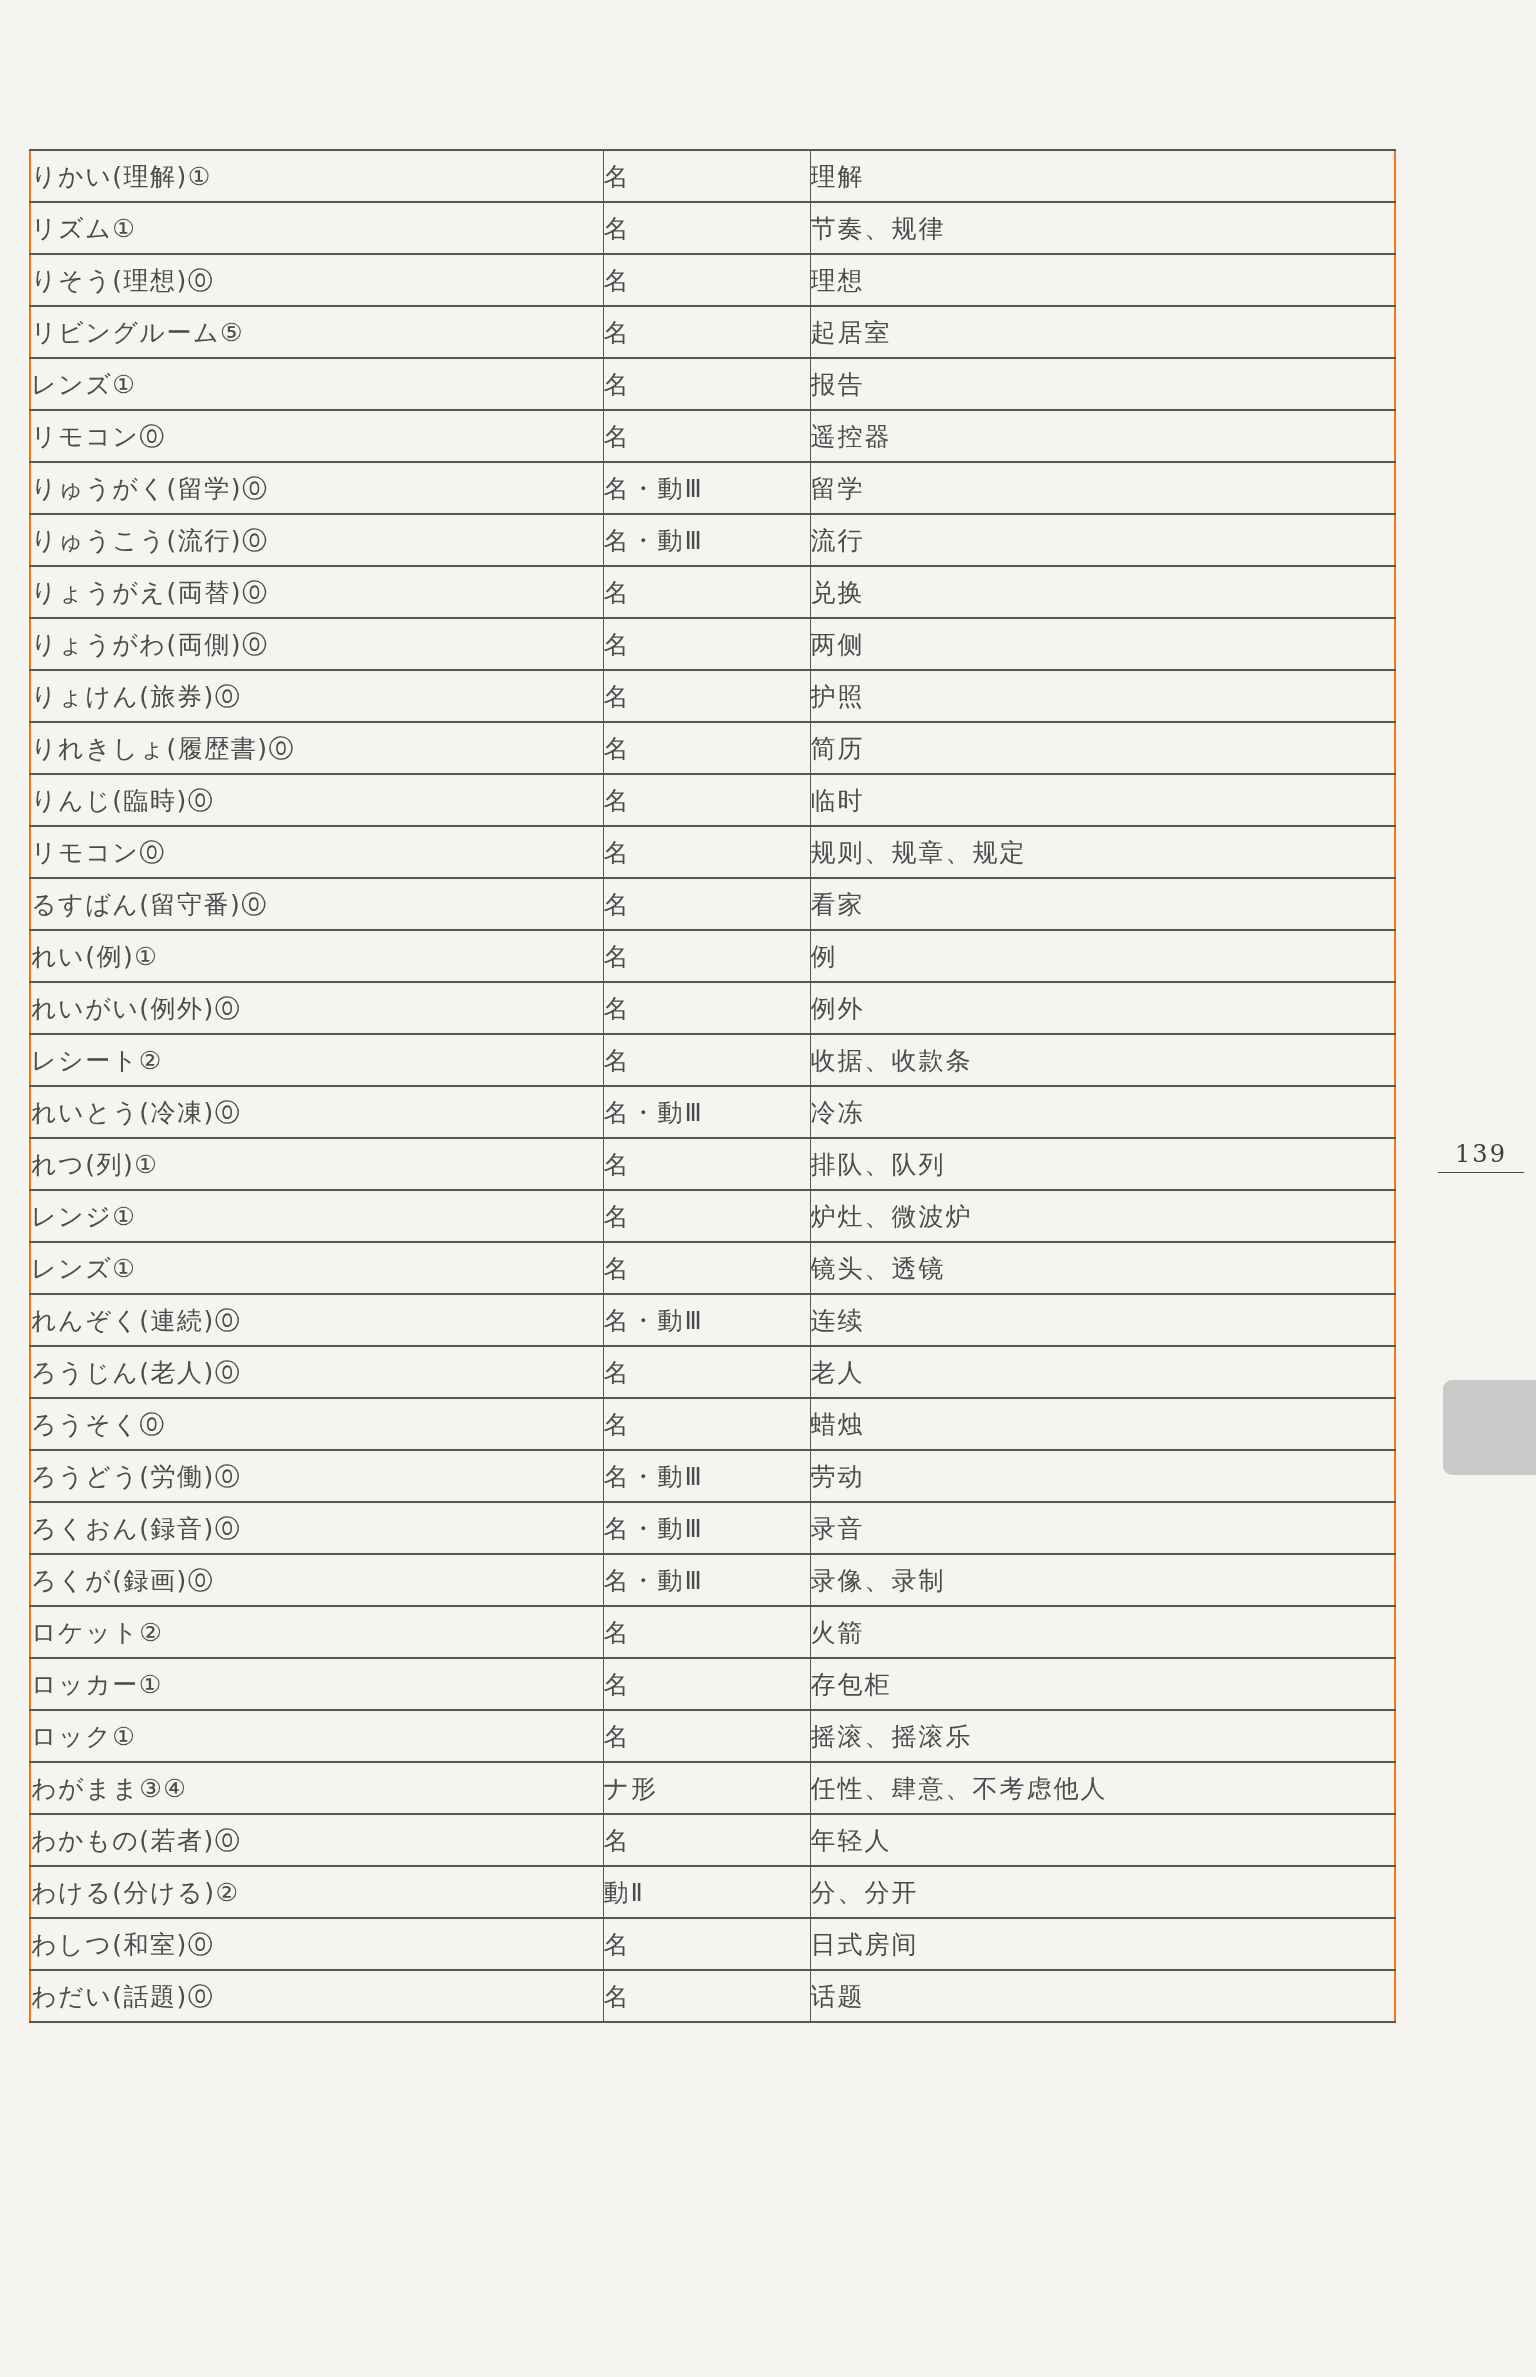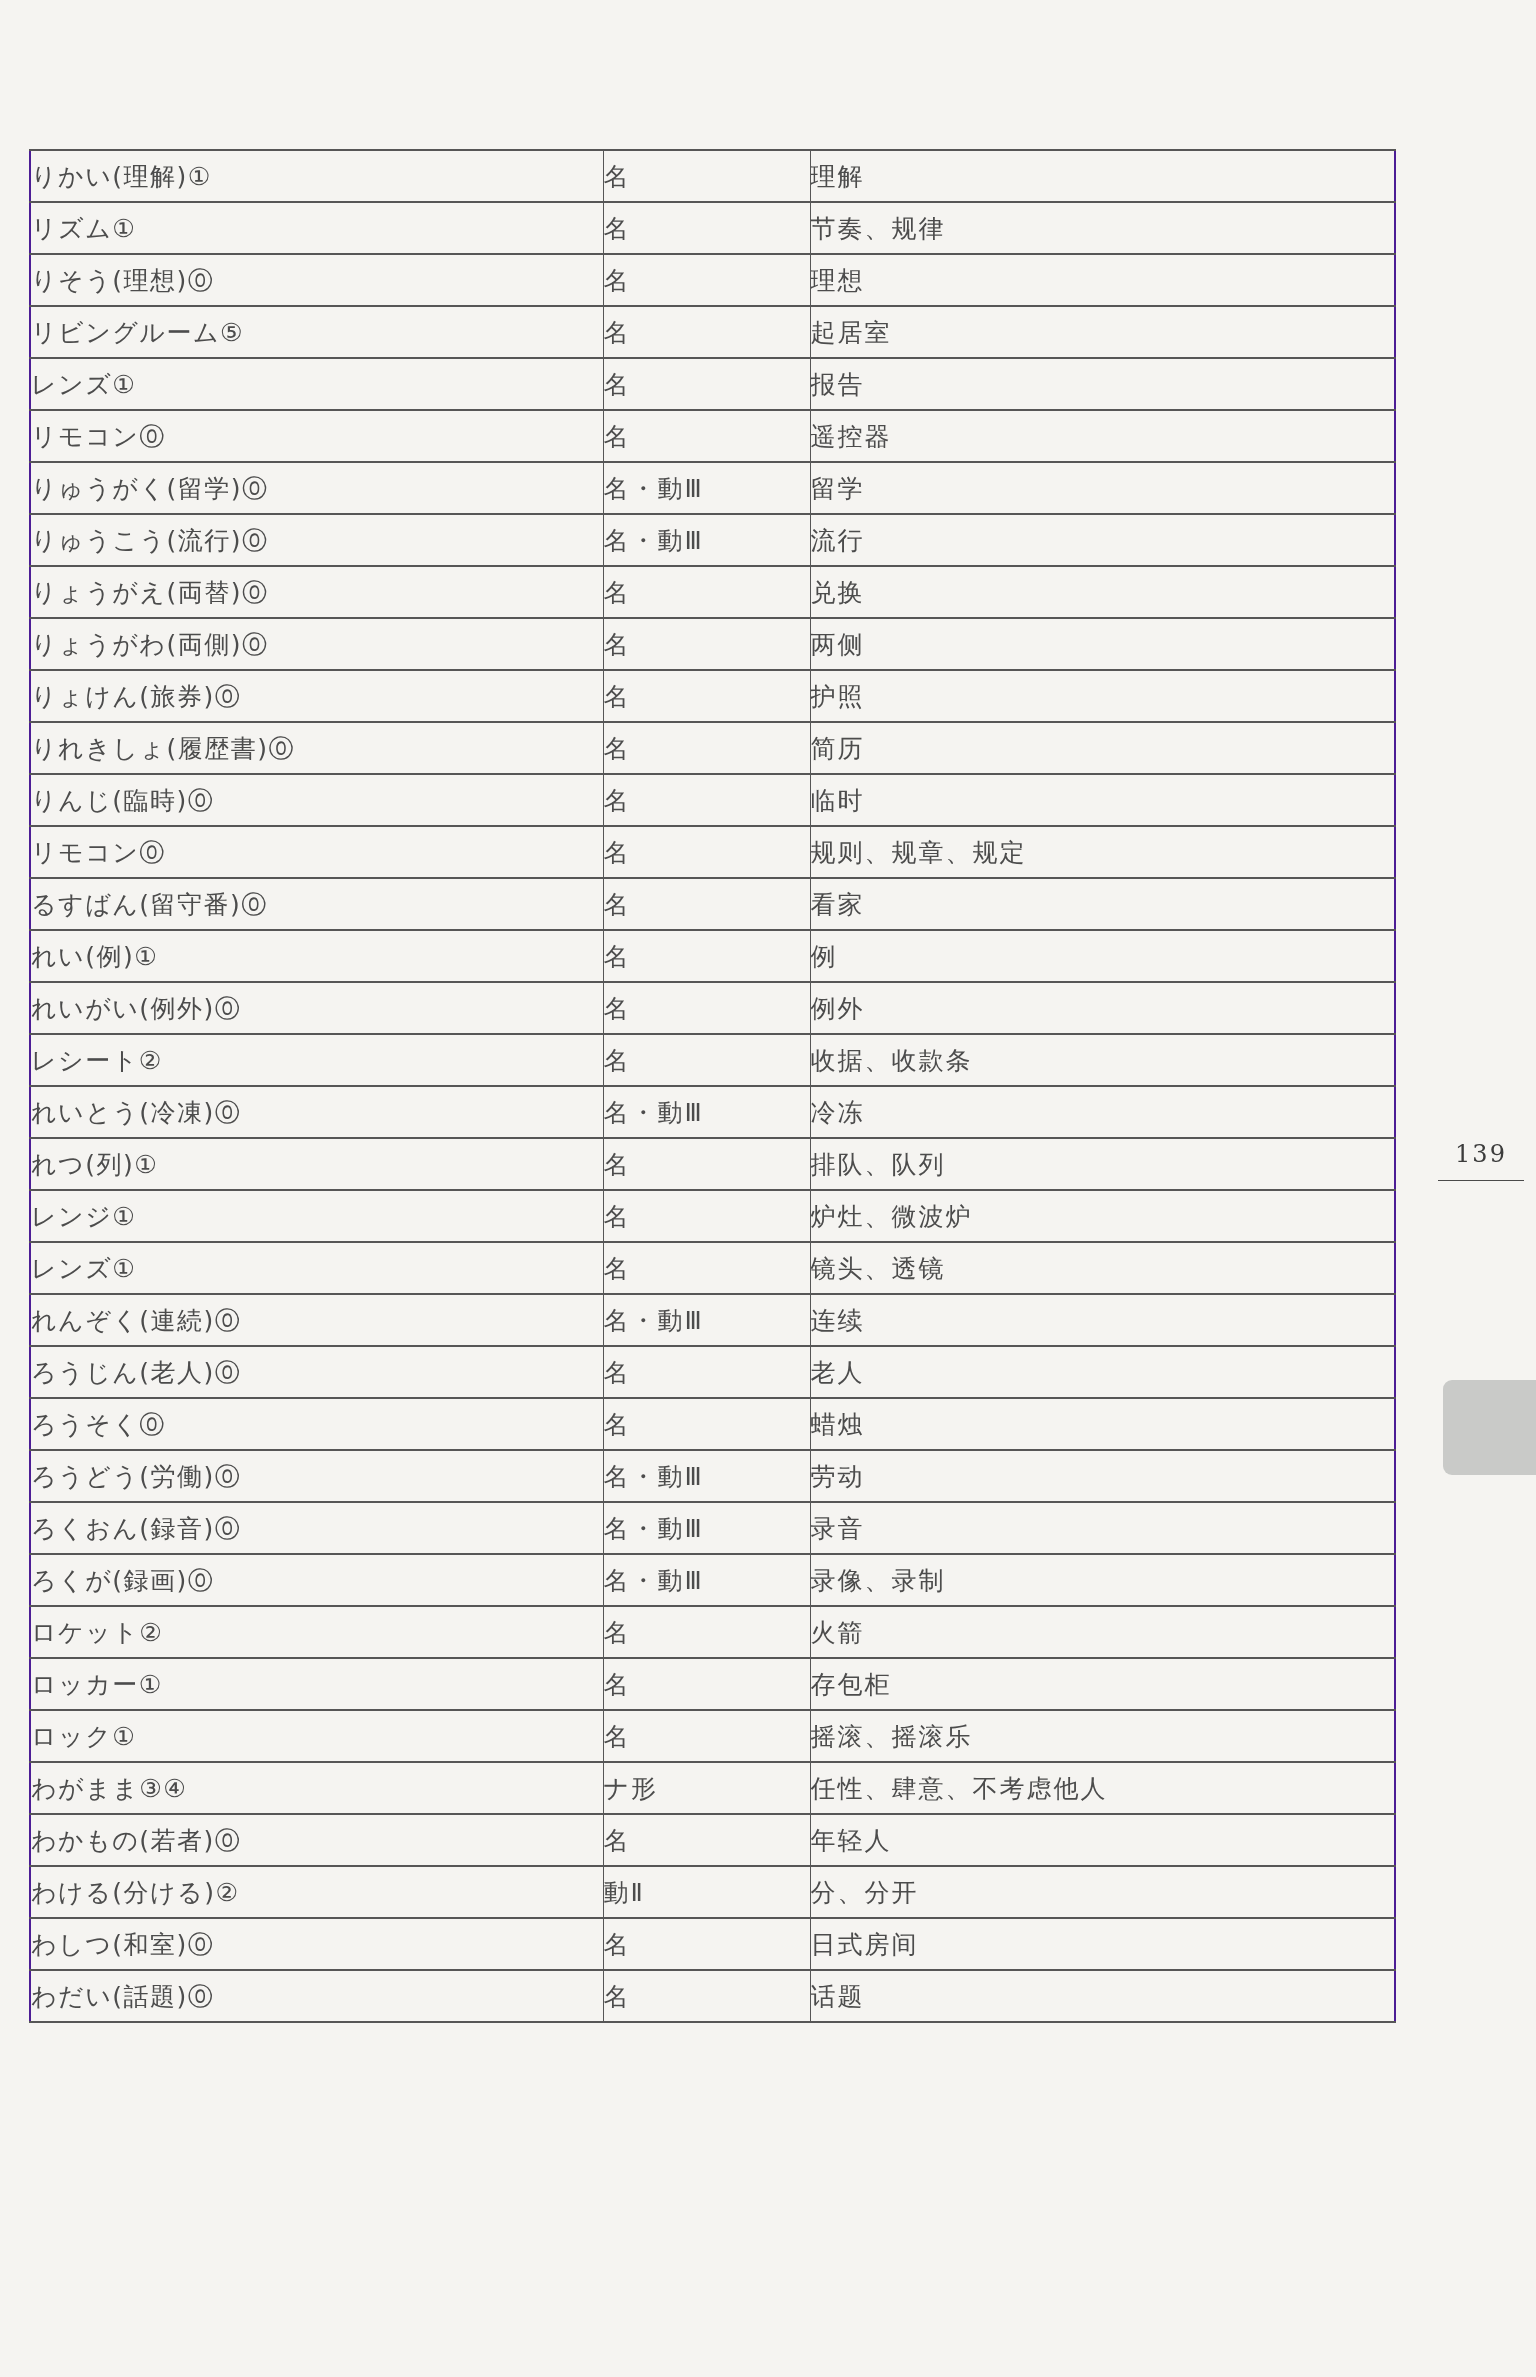--- a/index.html
+++ b/index.html
@@ -28,37 +28,37 @@
     border-top-width: 2.5px;
     border-bottom-width: 2.5px;
     height: 50px;
     font-size: 25px;
     color: #4c4c4c;
     padding: 0;
     vertical-align: middle;
     overflow: hidden;
     white-space: nowrap;
   }
-  table.vocab { border: 2px solid #4c1d95; }
+  table.vocab { border: 2px solid #f97316; }
 
   td.c-word    { padding-left: 9px; letter-spacing: 1.5px; color: #5a5a5a; }
   td.c-pos     { padding-left: 18px; letter-spacing: 2px; color: #505050; }
   td.c-meaning { padding-left: 15px; letter-spacing: 2px; color: #454545; }
 
   .page-num {
     position: absolute;
     left: 1438px;
     top: 1140px;
     width: 86px;
     text-align: center;
     font-family: "DejaVu Serif", serif;
     font-size: 24px;
     letter-spacing: 2px;
     color: #3c3c3c;
-    padding-bottom: 12px;
+    padding-bottom: 4px;
     border-bottom: 1.5px solid #4a4a4a;
   }
 
   .side-tab {
     position: absolute;
     left: 1443px;
     top: 1380px;
     width: 94px;
     height: 95px;
     background: #c9cac8;

